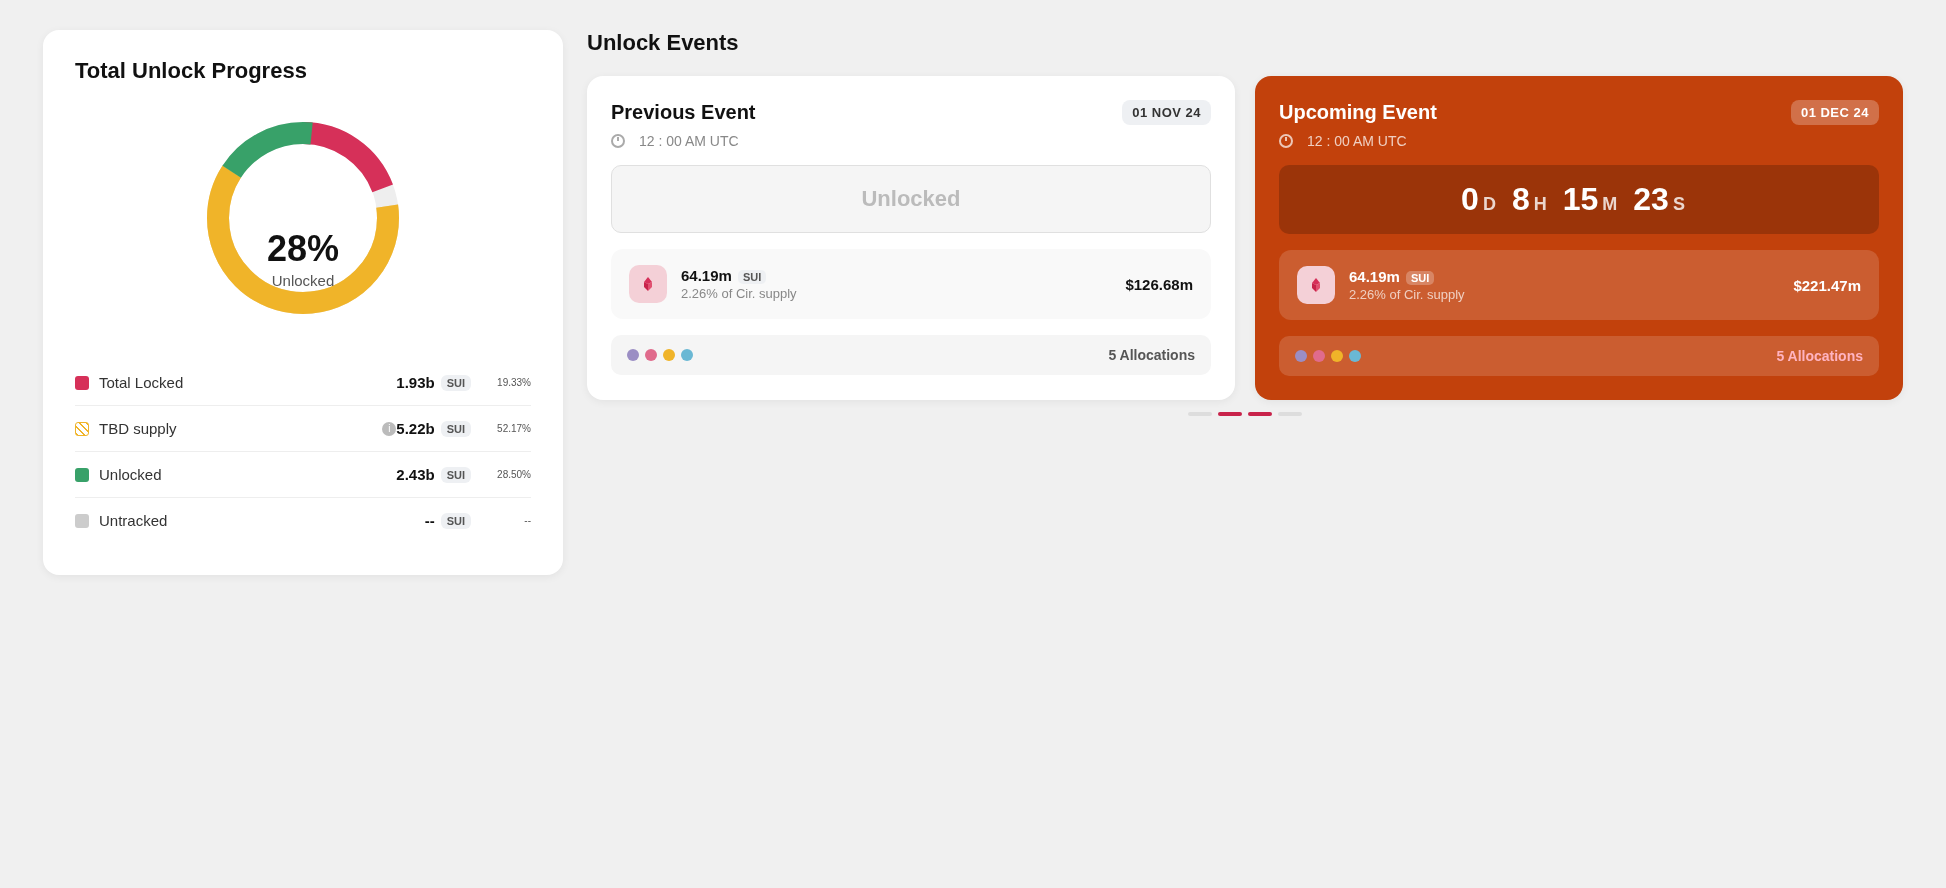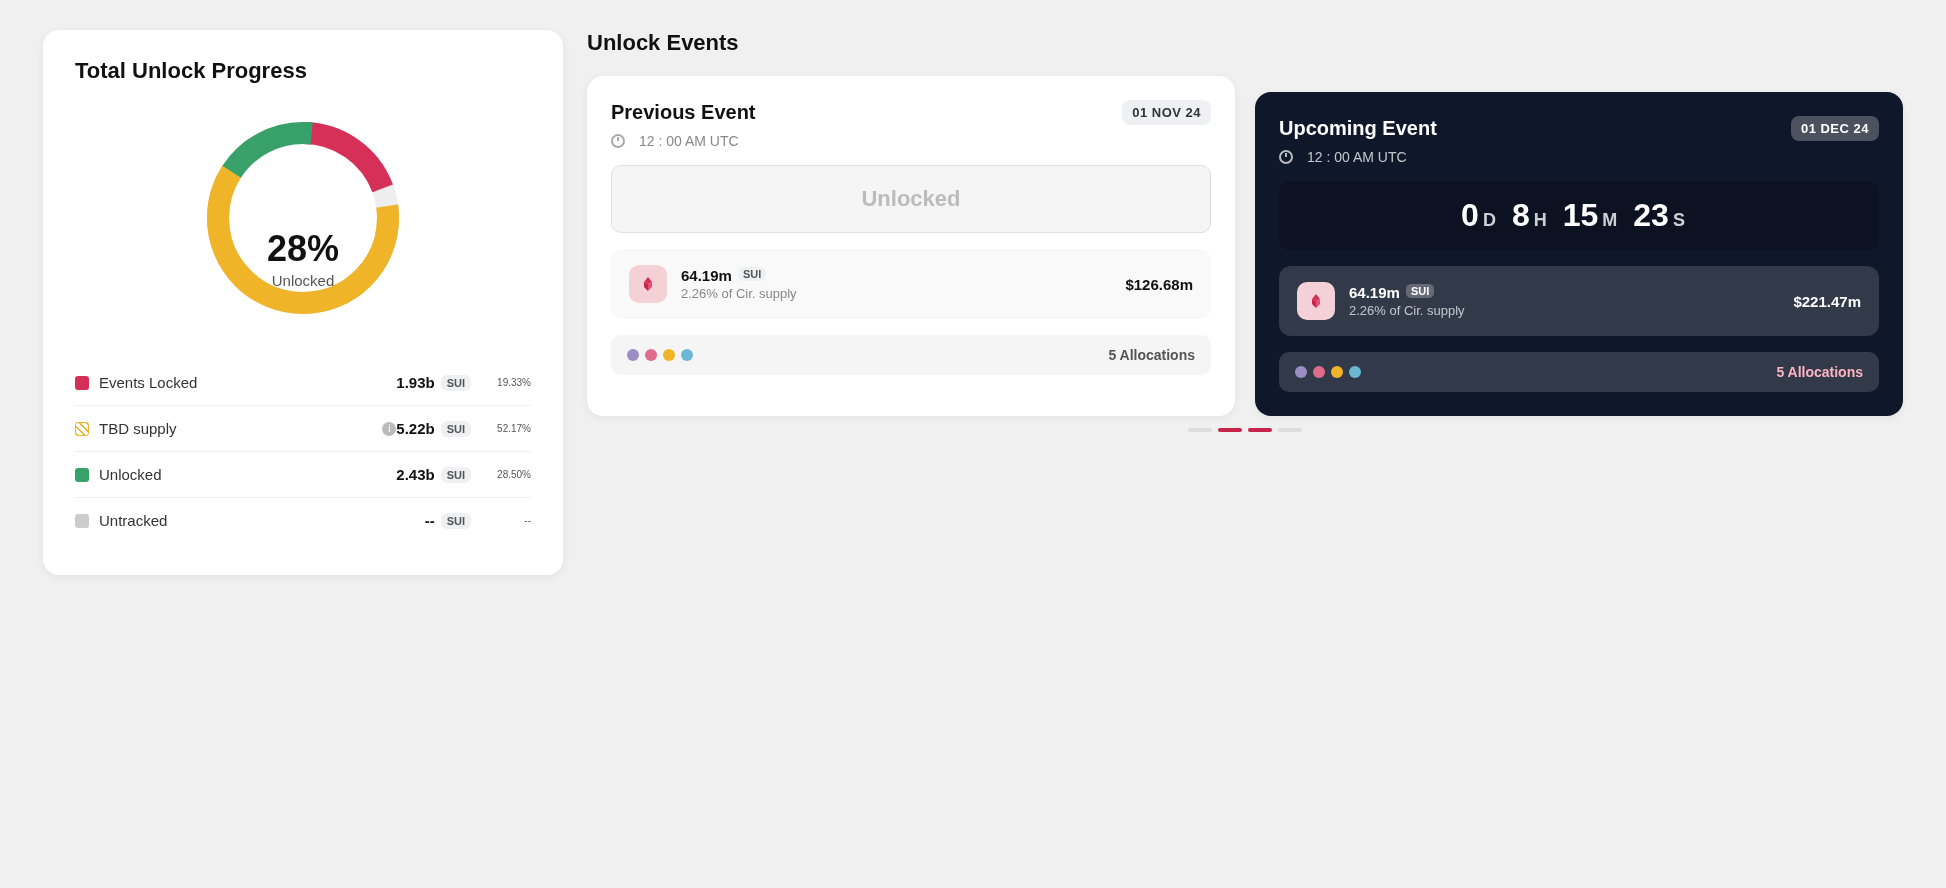--- a/index.html
+++ b/index.html
@@ -167,23 +167,22 @@
       flex: 1;
       background: #fff;
       border-radius: 16px;
       padding: 24px;
       box-shadow: 0 2px 8px rgba(0,0,0,0.06);
       display: flex;
       flex-direction: column;
       gap: 16px;
     }
     .event-card.upcoming {
-      background: #0f172a;
+      background: #c2410c;
       color: #fff;
-      margin-top: 16px;
     }
     .event-header {
       display: flex;
       align-items: center;
       justify-content: space-between;
     }
     .event-title {
       font-size: 20px;
       font-weight: 700;
       color: #111;
@@ -290,21 +289,21 @@
     }
     .token-icon svg {
       width: 22px;
       height: 22px;
     }
     .token-details {
       flex: 1;
     }
     .token-amount-row {
       display: flex;
-      align-items: flex-start;
+      align-items: flex-end;
       gap: 6px;
       margin-bottom: 2px;
     }
     .token-amount {
       font-size: 15px;
       font-weight: 700;
       color: #111;
     }
     .event-card.upcoming .token-amount { color: #fff; }
     .token-supply {
@@ -399,21 +398,21 @@
           <div class="donut-percent">28%</div>
           <div class="donut-label">Unlocked</div>
         </div>
       </div>
     </div>
 
     <ul class="legend-list">
 
       <li class="legend-item">
         <div class="legend-dot locked"></div>
-        <span class="legend-name">Events Locked</span>
+        <span class="legend-name">Total Locked</span>
         <span class="legend-value">1.93b</span>
         <span class="sui-badge">SUI</span>
         <span class="legend-pct">19.33%</span>
       </li>
 
       <li class="legend-item">
         <div class="legend-dot striped"></div>
         <span class="legend-name">TBD supply</span>
         <span class="legend-info">i</span>
         <span class="legend-value">5.22b</span>

